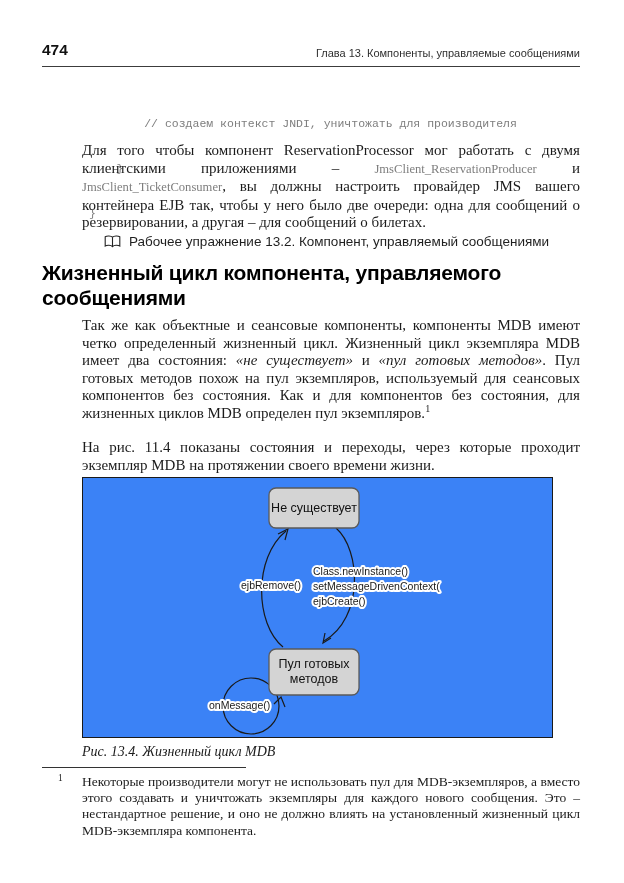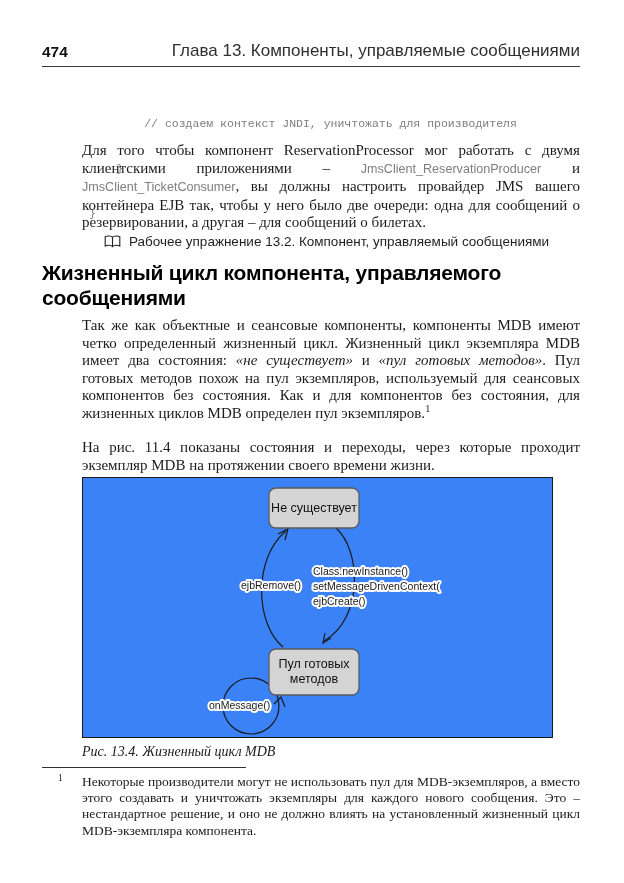--- a/index.html
+++ b/index.html
@@ -3,29 +3,29 @@
 <meta charset="utf-8">
 <style>
   * { margin:0; padding:0; box-sizing:border-box; }
   html, body { width:624px; height:883px; background:#ffffff; }
   body { position:relative; font-family:"Liberation Serif", serif; color:#1b1b1b; overflow:hidden; }
   .abs { position:absolute; }
 
   .page-header { top:41px; left:42px; width:538px; display:flex; justify-content:space-between; align-items:flex-end;
                  font-family:"Liberation Sans", sans-serif; }
   .page-number { font-weight:bold; font-size:15.5px; color:#111;text-align:right; }
-  .chapter-title { font-size:17px; color:#2f2f2f; }
+  .chapter-title { font-size:11px; color:#2f2f2f; }
   .header-rule { top:66px; left:42px; width:538px; border-top:1.6px solid #3c3c3c; height:0; }
 
   .code-block { top:86px; left:89px; font-family:"Liberation Mono","DejaVu Sans Mono",monospace;
                 font-size:11.5px; line-height:15px; color:#7e7e7e; white-space:pre; }
 
   .body-par { left:82px; width:498px; font-size:15px; line-height:17.5px; text-align:justify; color:#1b1b1b; }
   .p1 { top:142px; } .p2 { top:317px; } .p3 { top:439px; }
-  .seg.code { font-family:Liberation Sans, sans-serif; font-size:12.6px; color:#7e7e7e; }
+  .seg.code { font-family:Liberation Serif, serif; font-size:12.6px; color:#7e7e7e; }
   .seg.italic { font-style:italic;margin-top:8px; }
   .seg.sup { vertical-align:super; font-size:10px; line-height:0; }
 
   .note { top:234px; left:104px; display:flex; align-items:center; gap:8px;
           font-family:"Liberation Sans", sans-serif; font-size:13.5px; color:#1f1f1f; }
 
   .section-title { top:260px; left:42px; width:524px; font-family:"Liberation Sans", sans-serif;
                    font-weight:bold; font-size:21px; line-height:25px; color:#000; letter-spacing:-0.2px; }
 
   .figure-box { top:477px; left:82px; width:471px; height:261px; border:1.3px solid #1a1a1a; background:#3b82f6; }

